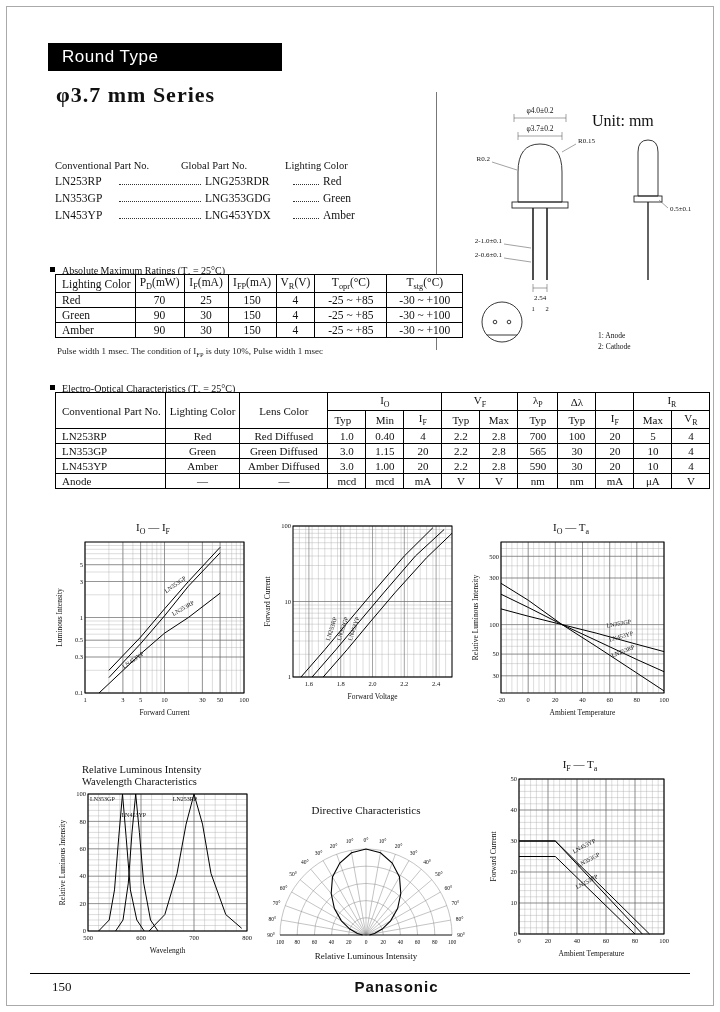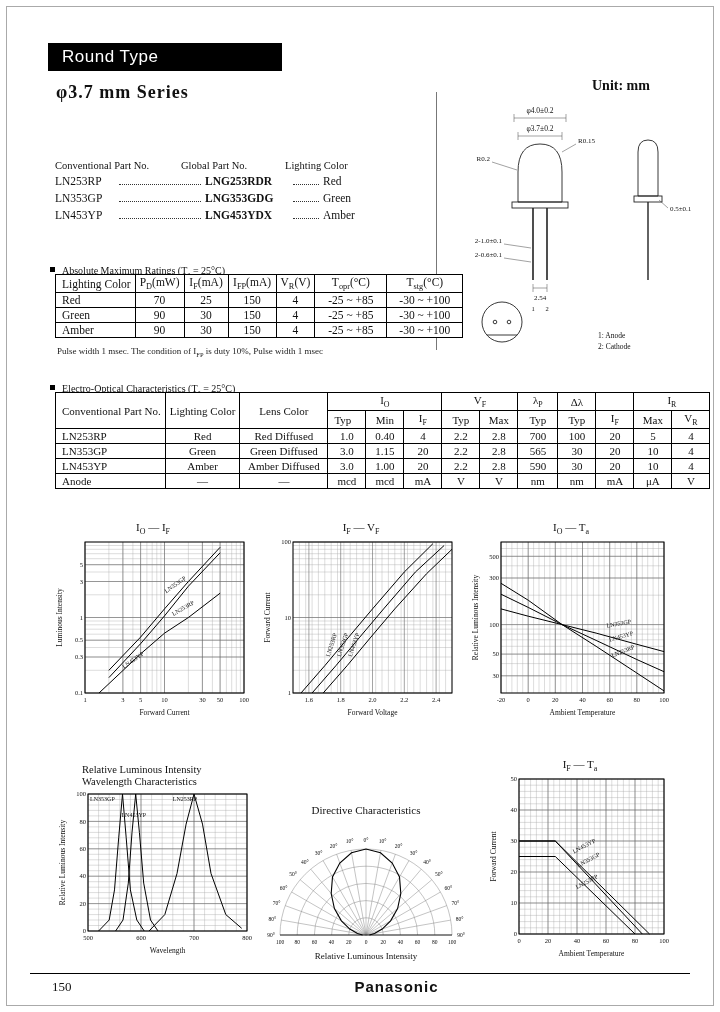--- a/index.html
+++ b/index.html
@@ -1,30 +1,30 @@
 <!DOCTYPE html>
 <html><head>
 <meta charset="utf-8">
 <style>
   *{margin:0;padding:0;box-sizing:border-box;}
   html,body{width:720px;height:1012px;}
   body{background:#fff;color:#111;font-family:"Liberation Serif",serif;position:relative;overflow:hidden;}
   .page-frame{position:absolute;inset:6px;border:1px solid #aaa;pointer-events:none;}
   .abs{position:absolute;}
   .header-bar{left:48px;top:43px;width:234px;height:28px;background:#000;color:#fff;display:flex;align-items:center;padding-left:14px;font-size:17px;font-family:"Liberation Sans",sans-serif;letter-spacing:.5px;}
-  .doc-title{left:56px;top:82px;font-size:18px;font-weight:bold;letter-spacing:1px;}
-  .unit-label{left:592px;top:78px;font-size:14px;font-weight:bold;}
+  .doc-title{left:56px;top:82px;font-size:22px;font-weight:bold;letter-spacing:1px;}
+  .unit-label{left:592px;top:112px;font-size:16px;}
   .drawing-divider{left:436px;top:92px;width:1px;height:258px;background:#777;}
   .mech{left:440px;top:90px;}
   .mech text{font-family:"Liberation Serif",serif;fill:#111;}
   .part-list{left:55px;top:160px;width:312px;font-size:11.5px;}
   .pl-head{display:flex;font-size:10.5px;margin-bottom:4px;}
   .pl-h1{width:126px;} .pl-h2{width:104px;} .pl-h3{width:80px;}
   .pl-row{display:flex;align-items:baseline;height:17px;}
-  .pl-c1{width:60px;} .pl-c2{width:84px;font-weight:bold;} .pl-c3{width:44px;}
+  .pl-c1{width:60px;} .pl-c2{width:84px;} .pl-c3{width:44px;}
   .pl-lead{flex:1;border-bottom:1px dotted #333;margin:0 4px 3px 4px;height:9px;}
   .pl-lead-short{flex:0 0 26px;}
   .section-heading{font-size:10px;margin-top:8px;}
   .bullet{display:inline-block;width:5px;height:5px;background:#000;margin-right:7px;vertical-align:2px;}
   table{border-collapse:collapse;background:#fff;}
   th,td{border:1px solid #000;padding:1px 4px;text-align:center;font-weight:normal;white-space:nowrap;}
   td:first-child,th:first-child{text-align:left;padding-left:6px;}
   .abs-max-table{left:55px;top:274px;font-size:11.5px;}
   .eo-table{left:55px;top:392px;font-size:11px;}
   .note{left:57px;top:346px;font-size:9px;color:#222;}
@@ -368,21 +368,20 @@
       <text font-size="6" transform="translate(111.2 56.2) rotate(-35)">LN353GP</text>
       <path d="M44.0 156.0 L85.6 116.9 L109.5 96.2 L133.4 80.5 L165.1 56.2" fill="none" stroke="#000" stroke-width="1"></path>
       <text font-size="6" transform="translate(118.6 78.9) rotate(-30)">LN253RP</text>
       <path d="M53.9 140.6 L85.6 106.7 L109.5 78.9 L133.4 49.2 L165.1 15.8" fill="none" stroke="#000" stroke-width="1"></path>
       <text font-size="6" transform="translate(69.1 131.7) rotate(-35)">LN453YP</text>
       <text x="109.5" y="178" text-anchor="middle" font-size="7.5">Forward Current</text>
       <text text-anchor="middle" font-size="7.5" transform="translate(7 80.5) rotate(-90)">Luminous Intensity</text>
     </svg>
 </div>
 <div class="chart" style="left:263px;top:521px;width:196px;">
-  <div class="chart-title">I<sub>F</sub> — V<sub>F</sub></div>
   <svg id="svg-if_vf" width="196" height="180">
       <line x1="30.0" y1="5" x2="30.0" y2="156" stroke="#aaa" stroke-width="0.4"></line>
       <line x1="36.4" y1="5" x2="36.4" y2="156" stroke="#aaa" stroke-width="0.4"></line>
       <line x1="42.7" y1="5" x2="42.7" y2="156" stroke="#aaa" stroke-width="0.4"></line>
       <line x1="49.1" y1="5" x2="49.1" y2="156" stroke="#aaa" stroke-width="0.4"></line>
       <line x1="55.4" y1="5" x2="55.4" y2="156" stroke="#aaa" stroke-width="0.4"></line>
       <line x1="61.8" y1="5" x2="61.8" y2="156" stroke="#aaa" stroke-width="0.4"></line>
       <line x1="68.2" y1="5" x2="68.2" y2="156" stroke="#aaa" stroke-width="0.4"></line>
       <line x1="74.5" y1="5" x2="74.5" y2="156" stroke="#aaa" stroke-width="0.4"></line>
       <line x1="80.9" y1="5" x2="80.9" y2="156" stroke="#aaa" stroke-width="0.4"></line>

